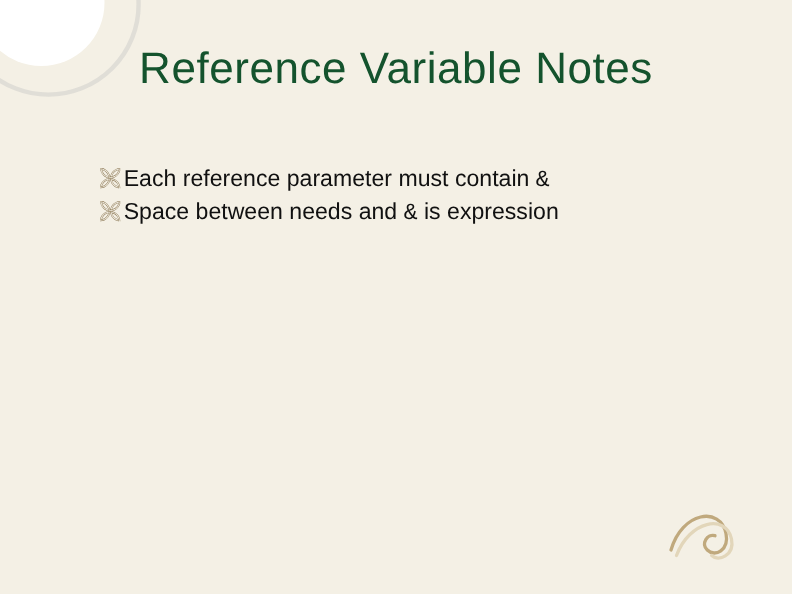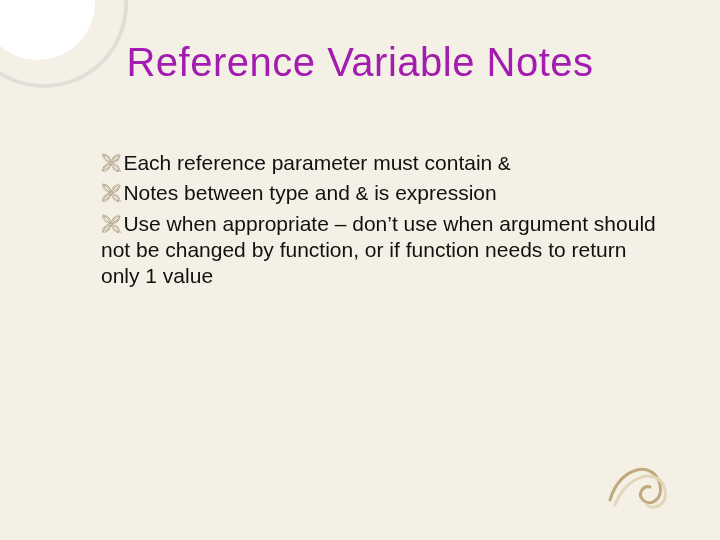--- a/index.html
+++ b/index.html
@@ -31,32 +31,31 @@
     top: -55px;
     left: -20px;
   }
   .title {
     position: absolute;
     top: 40px;
     left: 0;
     width: 720px;
     text-align: center;
     font-size: 40px;
-    color: #a21caf;
+    color: #14532d;
     letter-spacing: 0.5px;
   }
   .bullets {
     position: absolute;
     top: 150px;
     left: 90px;
     width: 560px;
     font-size: 21px;
     color: #111;
     line-height: 1.25;
-    margin-left: 11px;
   }
   .bullet {
     margin-bottom: 2px;
   }
   .bullet-marker {
     font-family: "Arial";
     color: #7d6740;
     font-size: 20px;
     margin-right: 2px;
   }
@@ -78,23 +77,20 @@
 <div class="corner-circle-outer"></div>
 <div class="corner-circle-inner"></div>
 
 <div class="title">Reference Variable Notes</div>
 
 <div class="bullets">
   <div class="bullet">
     <span class="bullet-marker">🙨</span><span>Each reference parameter must contain </span><span class="code">&amp;</span><span></span>
   </div>
   <div class="bullet">
-    <span class="bullet-marker">🙨</span><span>Notes between type and </span><span class="code">&amp;</span><span> is expression</span>
-  </div>
-  <div class="bullet">
-    <span class="bullet-marker">🙨</span><span>Use when appropriate – don’t use when argument should not be changed by function, or if function needs to return only 1 value</span>
+    <span class="bullet-marker">🙨</span><span>Space between needs and </span><span class="code">&amp;</span><span> is expression</span>
   </div>
 </div>
 
 <svg class="swirl" viewBox="0 0 90 70">
   <path d="M5 55 C 15 20, 50 15, 55 40 C 58 55, 45 62, 38 55 C 32 49, 38 40, 45 42" stroke="#b79d6c" stroke-width="3" fill="none" stroke-linecap="round"></path>
   <path d="M10 60 C 22 28, 55 22, 60 45 C 63 60, 48 66, 42 60" stroke="#e0d2b3" stroke-width="3" fill="none" stroke-linecap="round"></path>
 </svg>
 
 </body></html>

